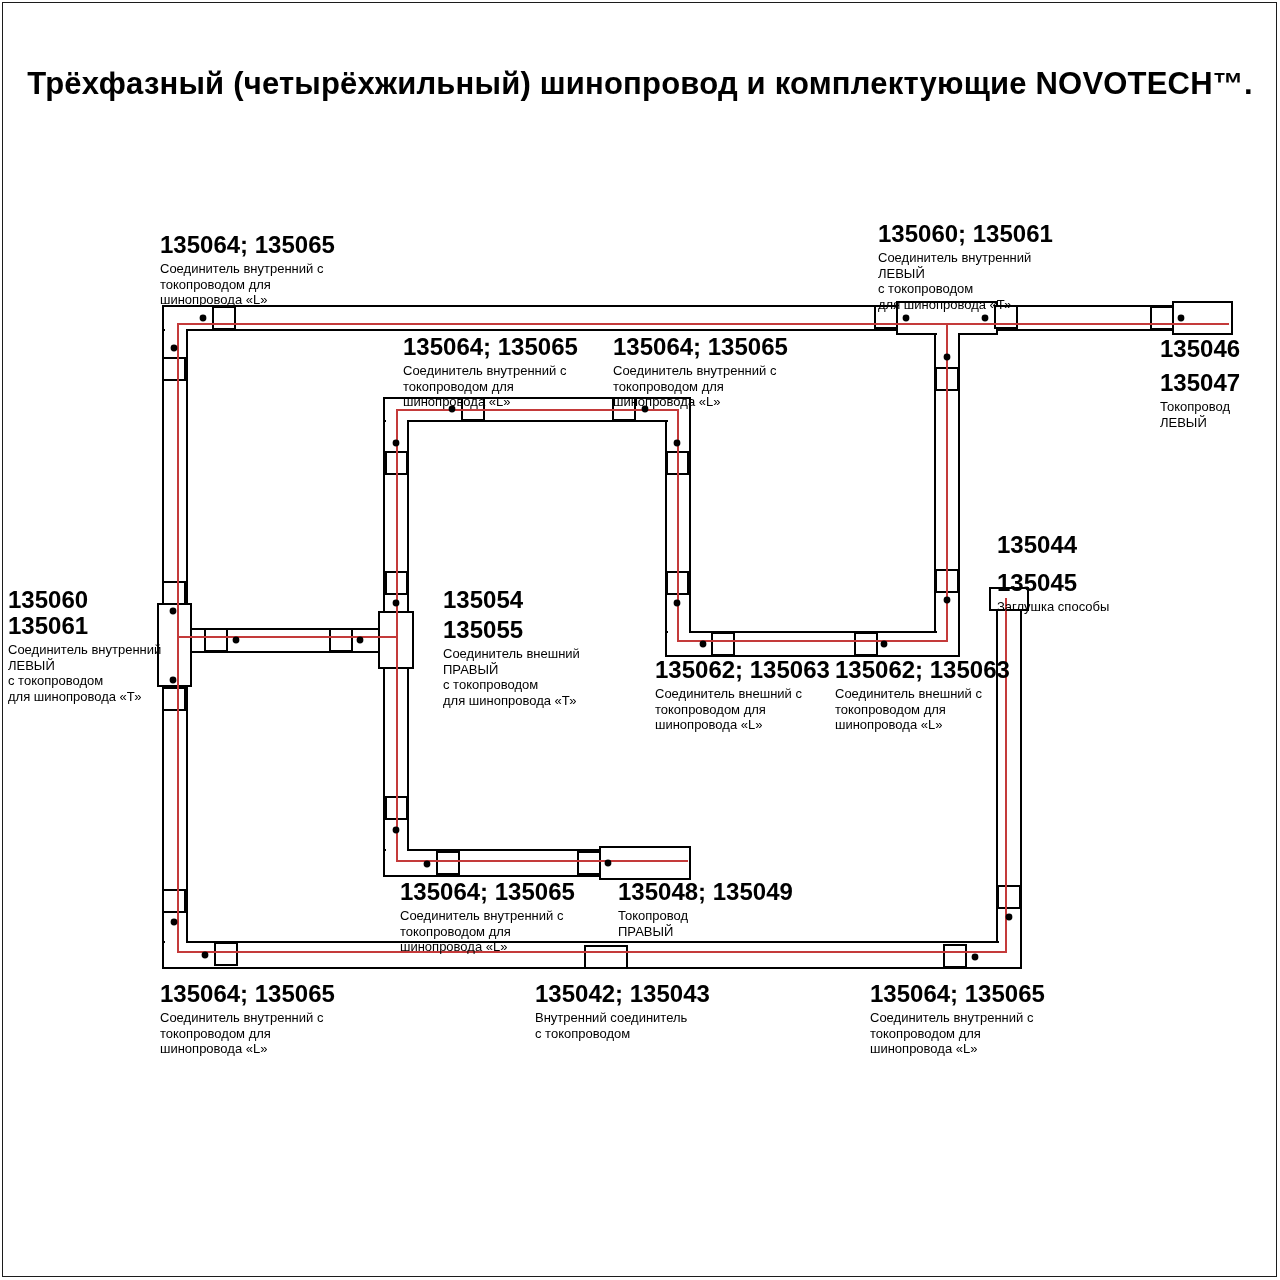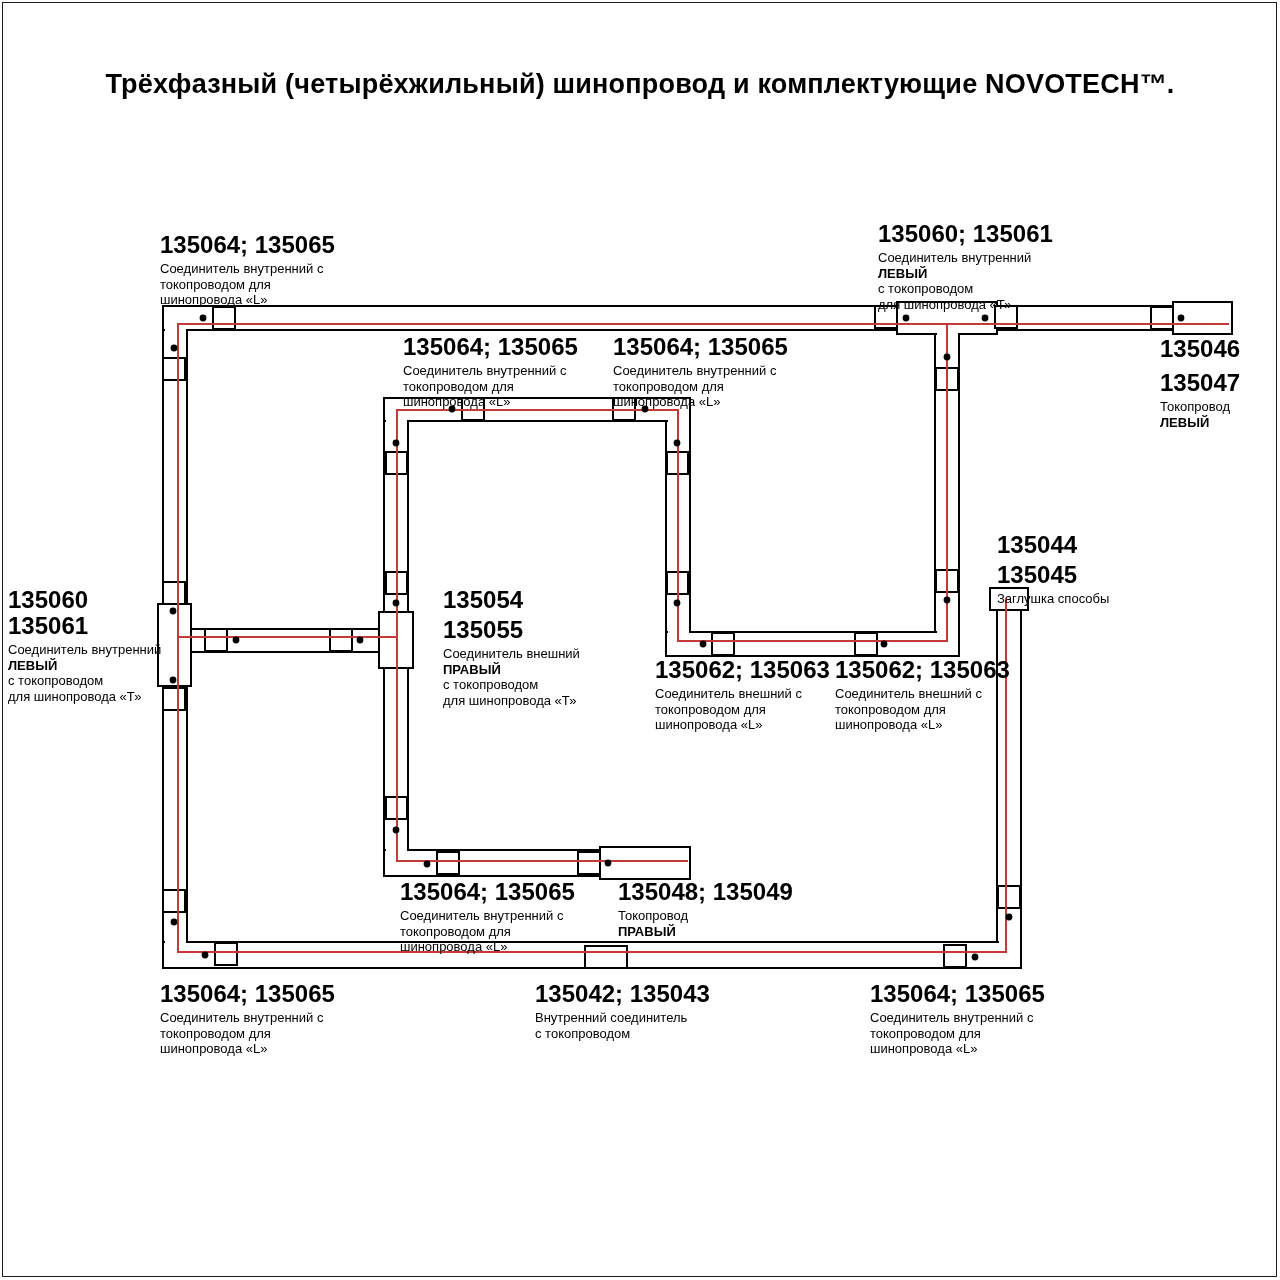--- a/index.html
+++ b/index.html
@@ -2,26 +2,26 @@
 <html><head>
 <meta charset="utf-8">
 <style>
   html,body{margin:0;padding:0;background:#fff;}
   #canvas{
     position:relative;width:1280px;height:1280px;background:#ffffff;overflow:hidden;
     font-family:"Liberation Sans","DejaVu Sans",sans-serif;color:#000;
   }
   #frame{position:absolute;left:2px;top:2px;right:3px;bottom:3px;border:1px solid #1c1c1c;pointer-events:none;}
   #title{position:absolute;left:0;top:64px;width:100%;text-align:center;
-         font-size:27px;font-weight:bold;line-height:40px;letter-spacing:.2px;}
+         font-size:31px;font-weight:bold;line-height:40px;letter-spacing:.2px;}
   #diagram{position:absolute;left:0;top:0;}
   .lbl{position:absolute;white-space:nowrap;}
   .lbl .ids{font-size:24px;font-weight:bold;line-height:26px;margin-bottom:3px;}
   .lbl .desc{font-size:13px;line-height:15.5px;}
-  .lbl .desc .b{font-weight:bold;}
+  .lbl .desc .b{font-weight:normal;}
   .lbl.ra{text-align:left;}
 </style>
 </head>
 <body>
 
 <div id="canvas">
   <div id="frame"></div>
 
   <div id="title">
     <div>Трёхфазный (четырёхжильный) шинопровод и комплектующие NOVOTECH™.</div>
@@ -212,21 +212,21 @@
   <div class="lbl" style="left:835px;top:657px">
     <div class="ids">135062; 135063</div>
     <div class="desc">
       <div>Соединитель внешний с</div>
       <div>токопроводом для</div>
       <div>шинопровода «L»</div>
     </div>
   </div>
 
   <div class="lbl" style="left:997px;top:532px">
-    <div class="ids" style="margin-bottom:4px">135044</div>
+    <div class="ids" style="margin-bottom:12px">135044</div>
     <div class="ids">135045</div>
     <div class="desc">
       <div>Заглушка способы</div>
     </div>
   </div>
 
   <div class="lbl" style="left:400px;top:879px">
     <div class="ids">135064; 135065</div>
     <div class="desc">
       <div>Соединитель внутренний с</div>

